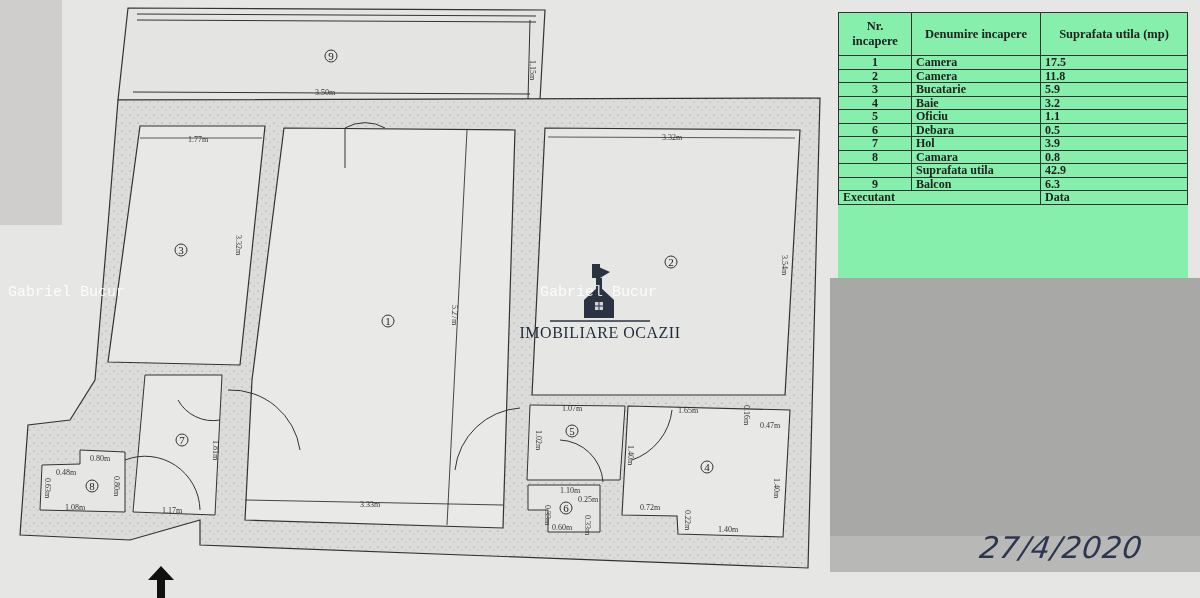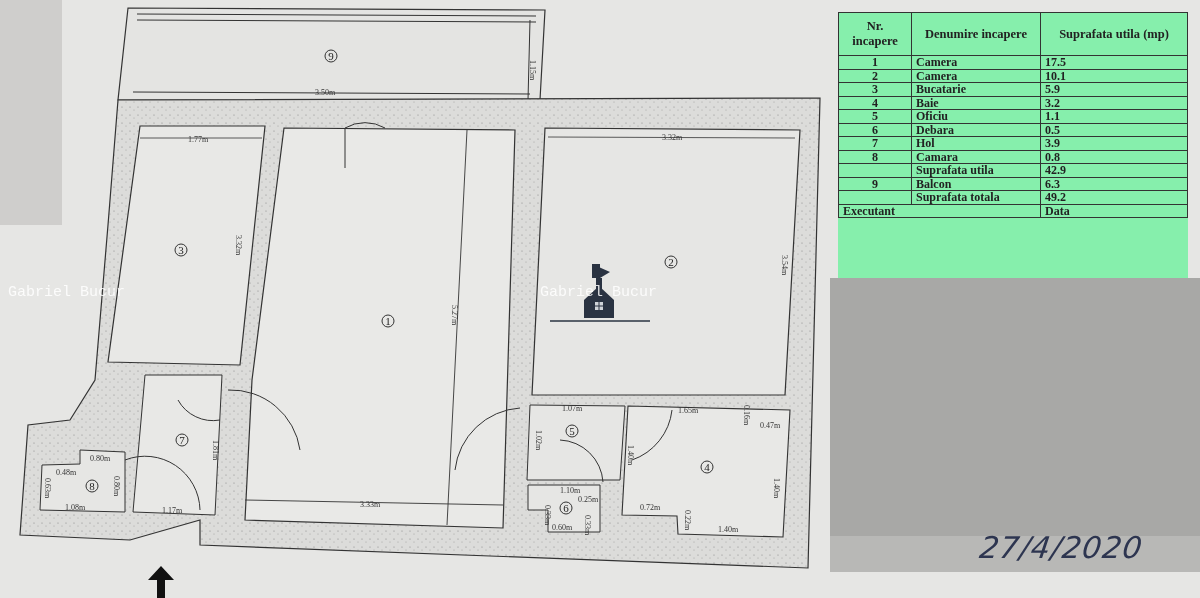--- a/index.html
+++ b/index.html
@@ -152,20 +152,21 @@
   <svg width="180" height="62" viewBox="0 0 180 62">
     <rect x="82" y="2" width="8" height="14" fill="#2a3342"></rect>
     <polygon points="82,2 100,10 90,16" fill="#2a3342"></polygon>
     <rect x="86" y="16" width="6" height="12" fill="#2a3342"></rect>
     <polygon points="74,38 89,24 104,38 104,56 74,56" fill="#2a3342"></polygon>
     <rect x="85" y="40" width="8" height="8" fill="#cfd3d8"></rect>
     <line x1="89" y1="40" x2="89" y2="48" stroke="#2a3342" stroke-width="1"></line>
     <line x1="85" y1="44" x2="93" y2="44" stroke="#2a3342" stroke-width="1"></line>
     <line x1="40" y1="59" x2="140" y2="59" stroke="#2a3342" stroke-width="1.5"></line>
   </svg>
+  <div class="logo-text">IMOBILIARE OCAZII</div>
 </div>
 
 <div class="watermark" style="left:8px;top:284px;">Gabriel Bucur</div>
 <div class="watermark" style="left:540px;top:284px;">Gabriel Bucur</div>
 <div class="watermark" style="left:1068px;top:284px;">Gabriel Bucur</div>
 
 <div class="table-wrap">
   <table class="rooms">
     <tbody>
         <tr>
@@ -174,21 +175,21 @@
       <th>Suprafata utila (mp)</th>
     </tr>
     <tr>
           <td class="nr">1</td>
           <td class="name">Camera</td>
           <td class="area">17.5</td>
         </tr>
     <tr>
           <td class="nr">2</td>
           <td class="name">Camera</td>
-          <td class="area">10.1</td>
+          <td class="area">11.8</td>
         </tr>
     <tr>
           <td class="nr">3</td>
           <td class="name">Bucatarie</td>
           <td class="area">5.9</td>
         </tr>
     <tr>
           <td class="nr">4</td>
           <td class="name">Baie</td>
           <td class="area">3.2</td>
@@ -215,25 +216,20 @@
         </tr>
     <tr>
           <td class="nr"></td>
           <td class="name">Suprafata utila</td>
           <td class="area">42.9</td>
         </tr>
     <tr>
           <td class="nr">9</td>
           <td class="name">Balcon</td>
           <td class="area">6.3</td>
-        </tr>
-    <tr>
-          <td class="nr"></td>
-          <td class="name">Suprafata totala</td>
-          <td class="area">49.2</td>
         </tr>
     <tr>
       <td colspan="2" style="">Executant</td>
       <td class="area">Data</td>
     </tr>
   </tbody>
     </table>
 </div>
 
 <div class="gray-box"></div>

